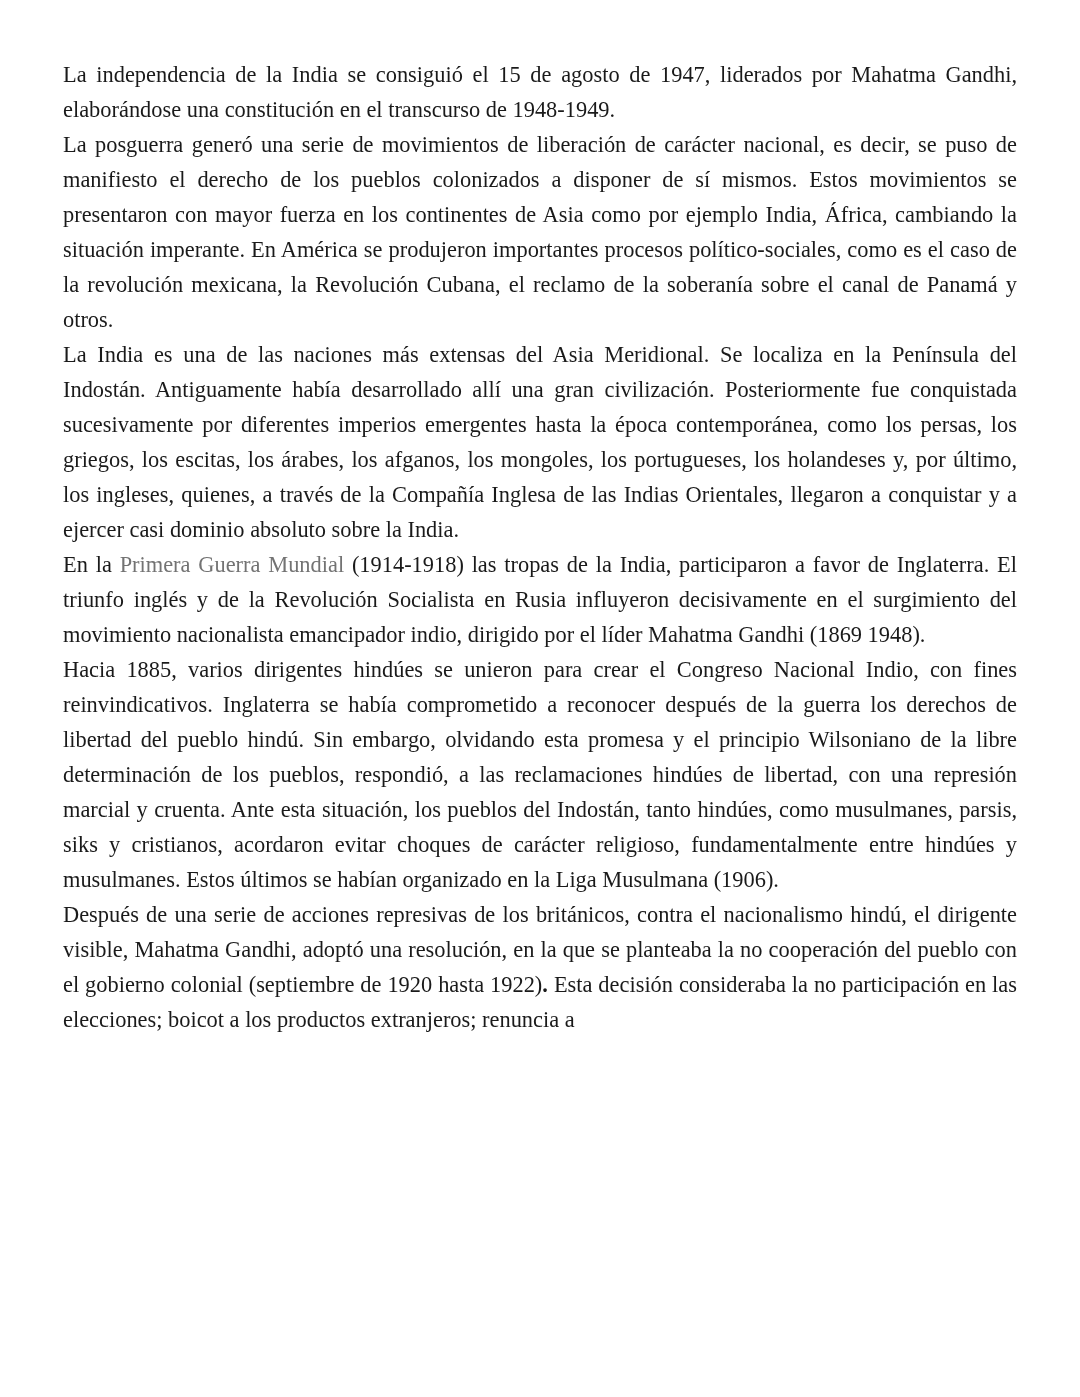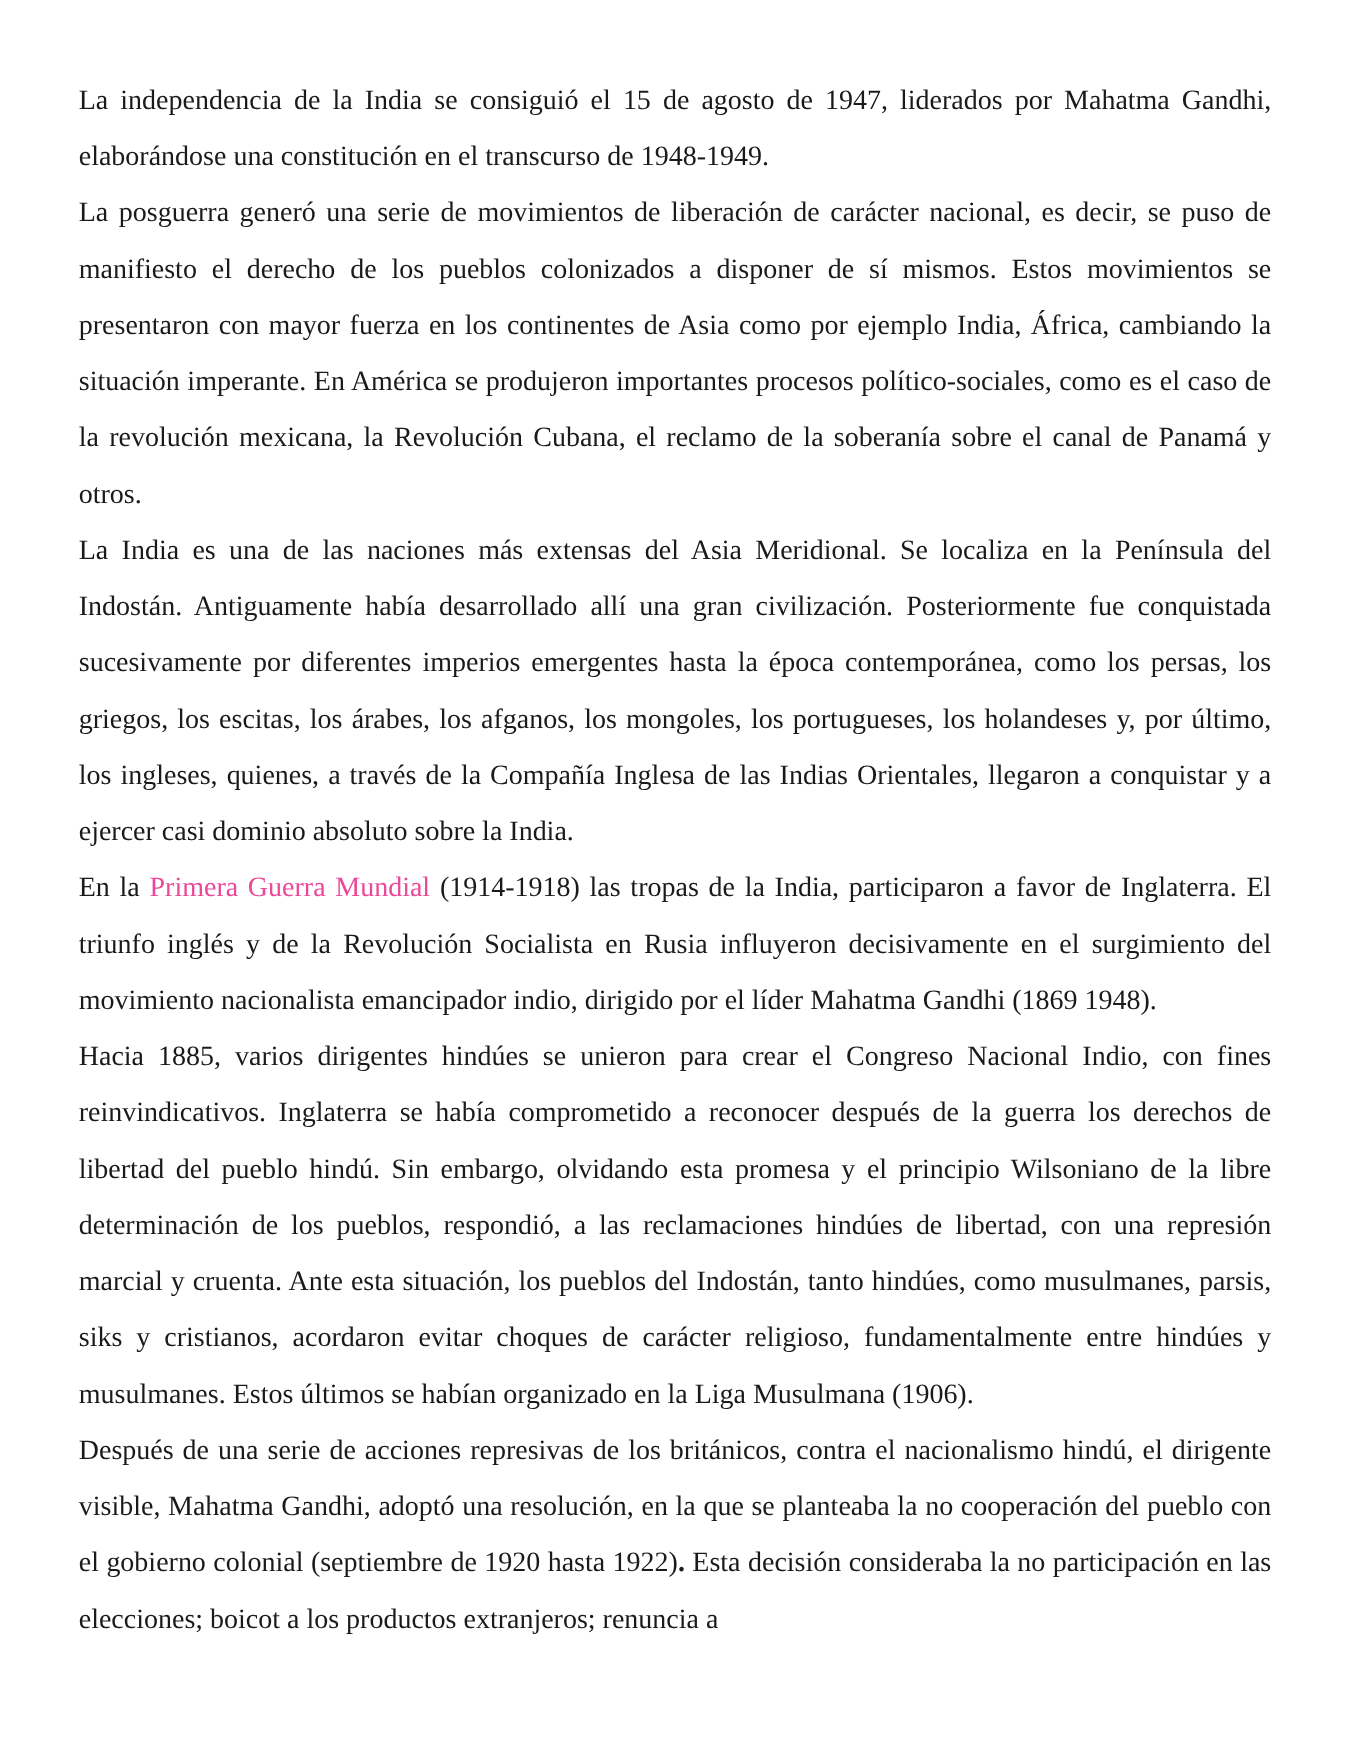--- a/index.html
+++ b/index.html
@@ -13,32 +13,32 @@
       overflow: hidden;
       position: relative;
     }
     .page {
       position: absolute;
       left: 63px;
       top: 57px;
       width: 954px;
       font-family: "Liberation Serif", "DejaVu Serif", serif;
       font-size: 22.4px;
-      line-height: 45px;
+      line-height: 35px;
       color: #1a1a1a;
     }
     .para {
       margin: 0;
       text-align: justify;
       text-align-last: left;
       hyphens: none;
     }
     .para .seg { }
     .para .bold { font-weight: bold; }
-    .para .ref { color: #ec4899; text-decoration: none; cursor: pointer; }
+    .para .ref { color: #737373; text-decoration: none; cursor: pointer; }
   </style>
 </head>
 <body>
 
 <div class="page">
   <p class="para">La independencia de la India se consiguió el 15 de agosto de 1947, liderados por Mahatma Gandhi, elaborándose una constitución en el transcurso de 1948-1949.</p>
 
   <p class="para">La posguerra generó una serie de movimientos de liberación de carácter nacional, es decir, se puso de manifiesto el derecho de los pueblos colonizados a disponer de sí mismos. Estos movimientos se presentaron con mayor fuerza en los continentes de Asia como por ejemplo India, África, cambiando la situación imperante. En América se produjeron importantes procesos político-sociales, como es el caso de la revolución mexicana, la Revolución Cubana, el reclamo de la soberanía sobre el canal de Panamá y otros.</p>
 
   <p class="para">La India es una de las naciones más extensas del Asia Meridional. Se localiza en la Península del Indostán. Antiguamente había desarrollado allí una gran civilización. Posteriormente fue conquistada sucesivamente por diferentes imperios emergentes hasta la época contemporánea, como los persas, los griegos, los escitas, los árabes, los afganos, los mongoles, los portugueses, los holandeses y, por último, los ingleses, quienes, a través de la Compañía Inglesa de las Indias Orientales, llegaron a conquistar y a ejercer casi dominio absoluto sobre la India.</p>

